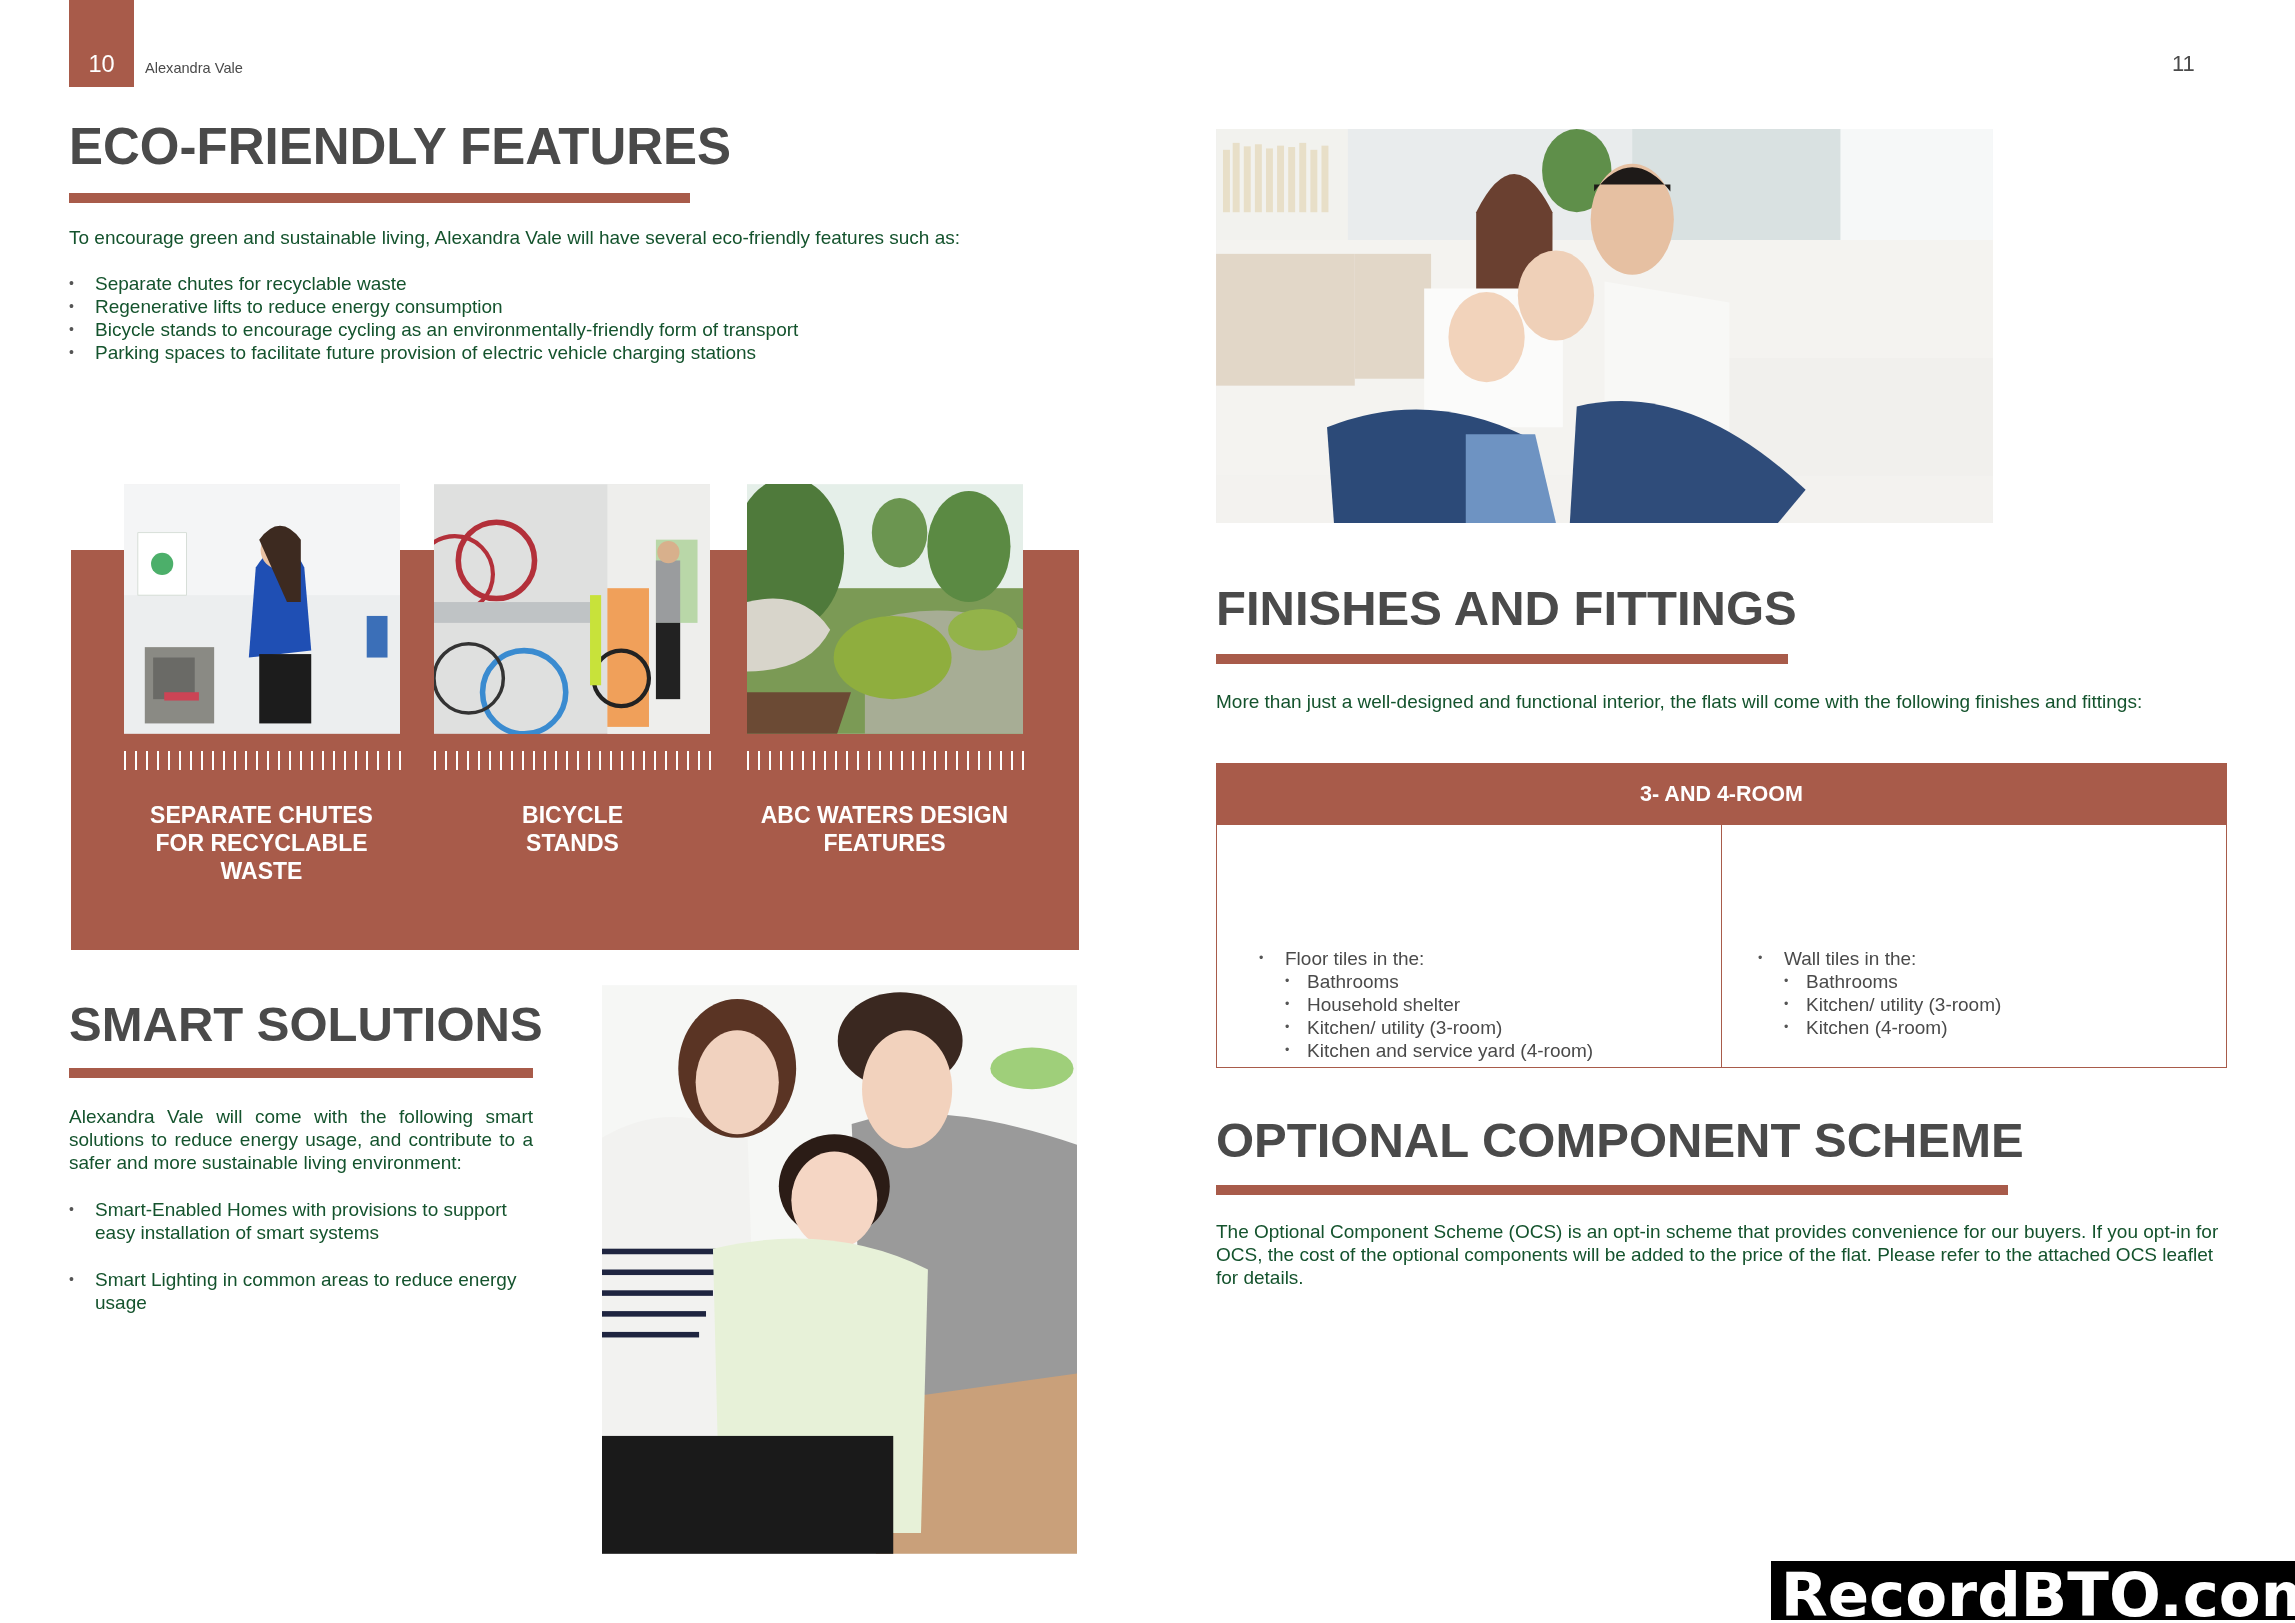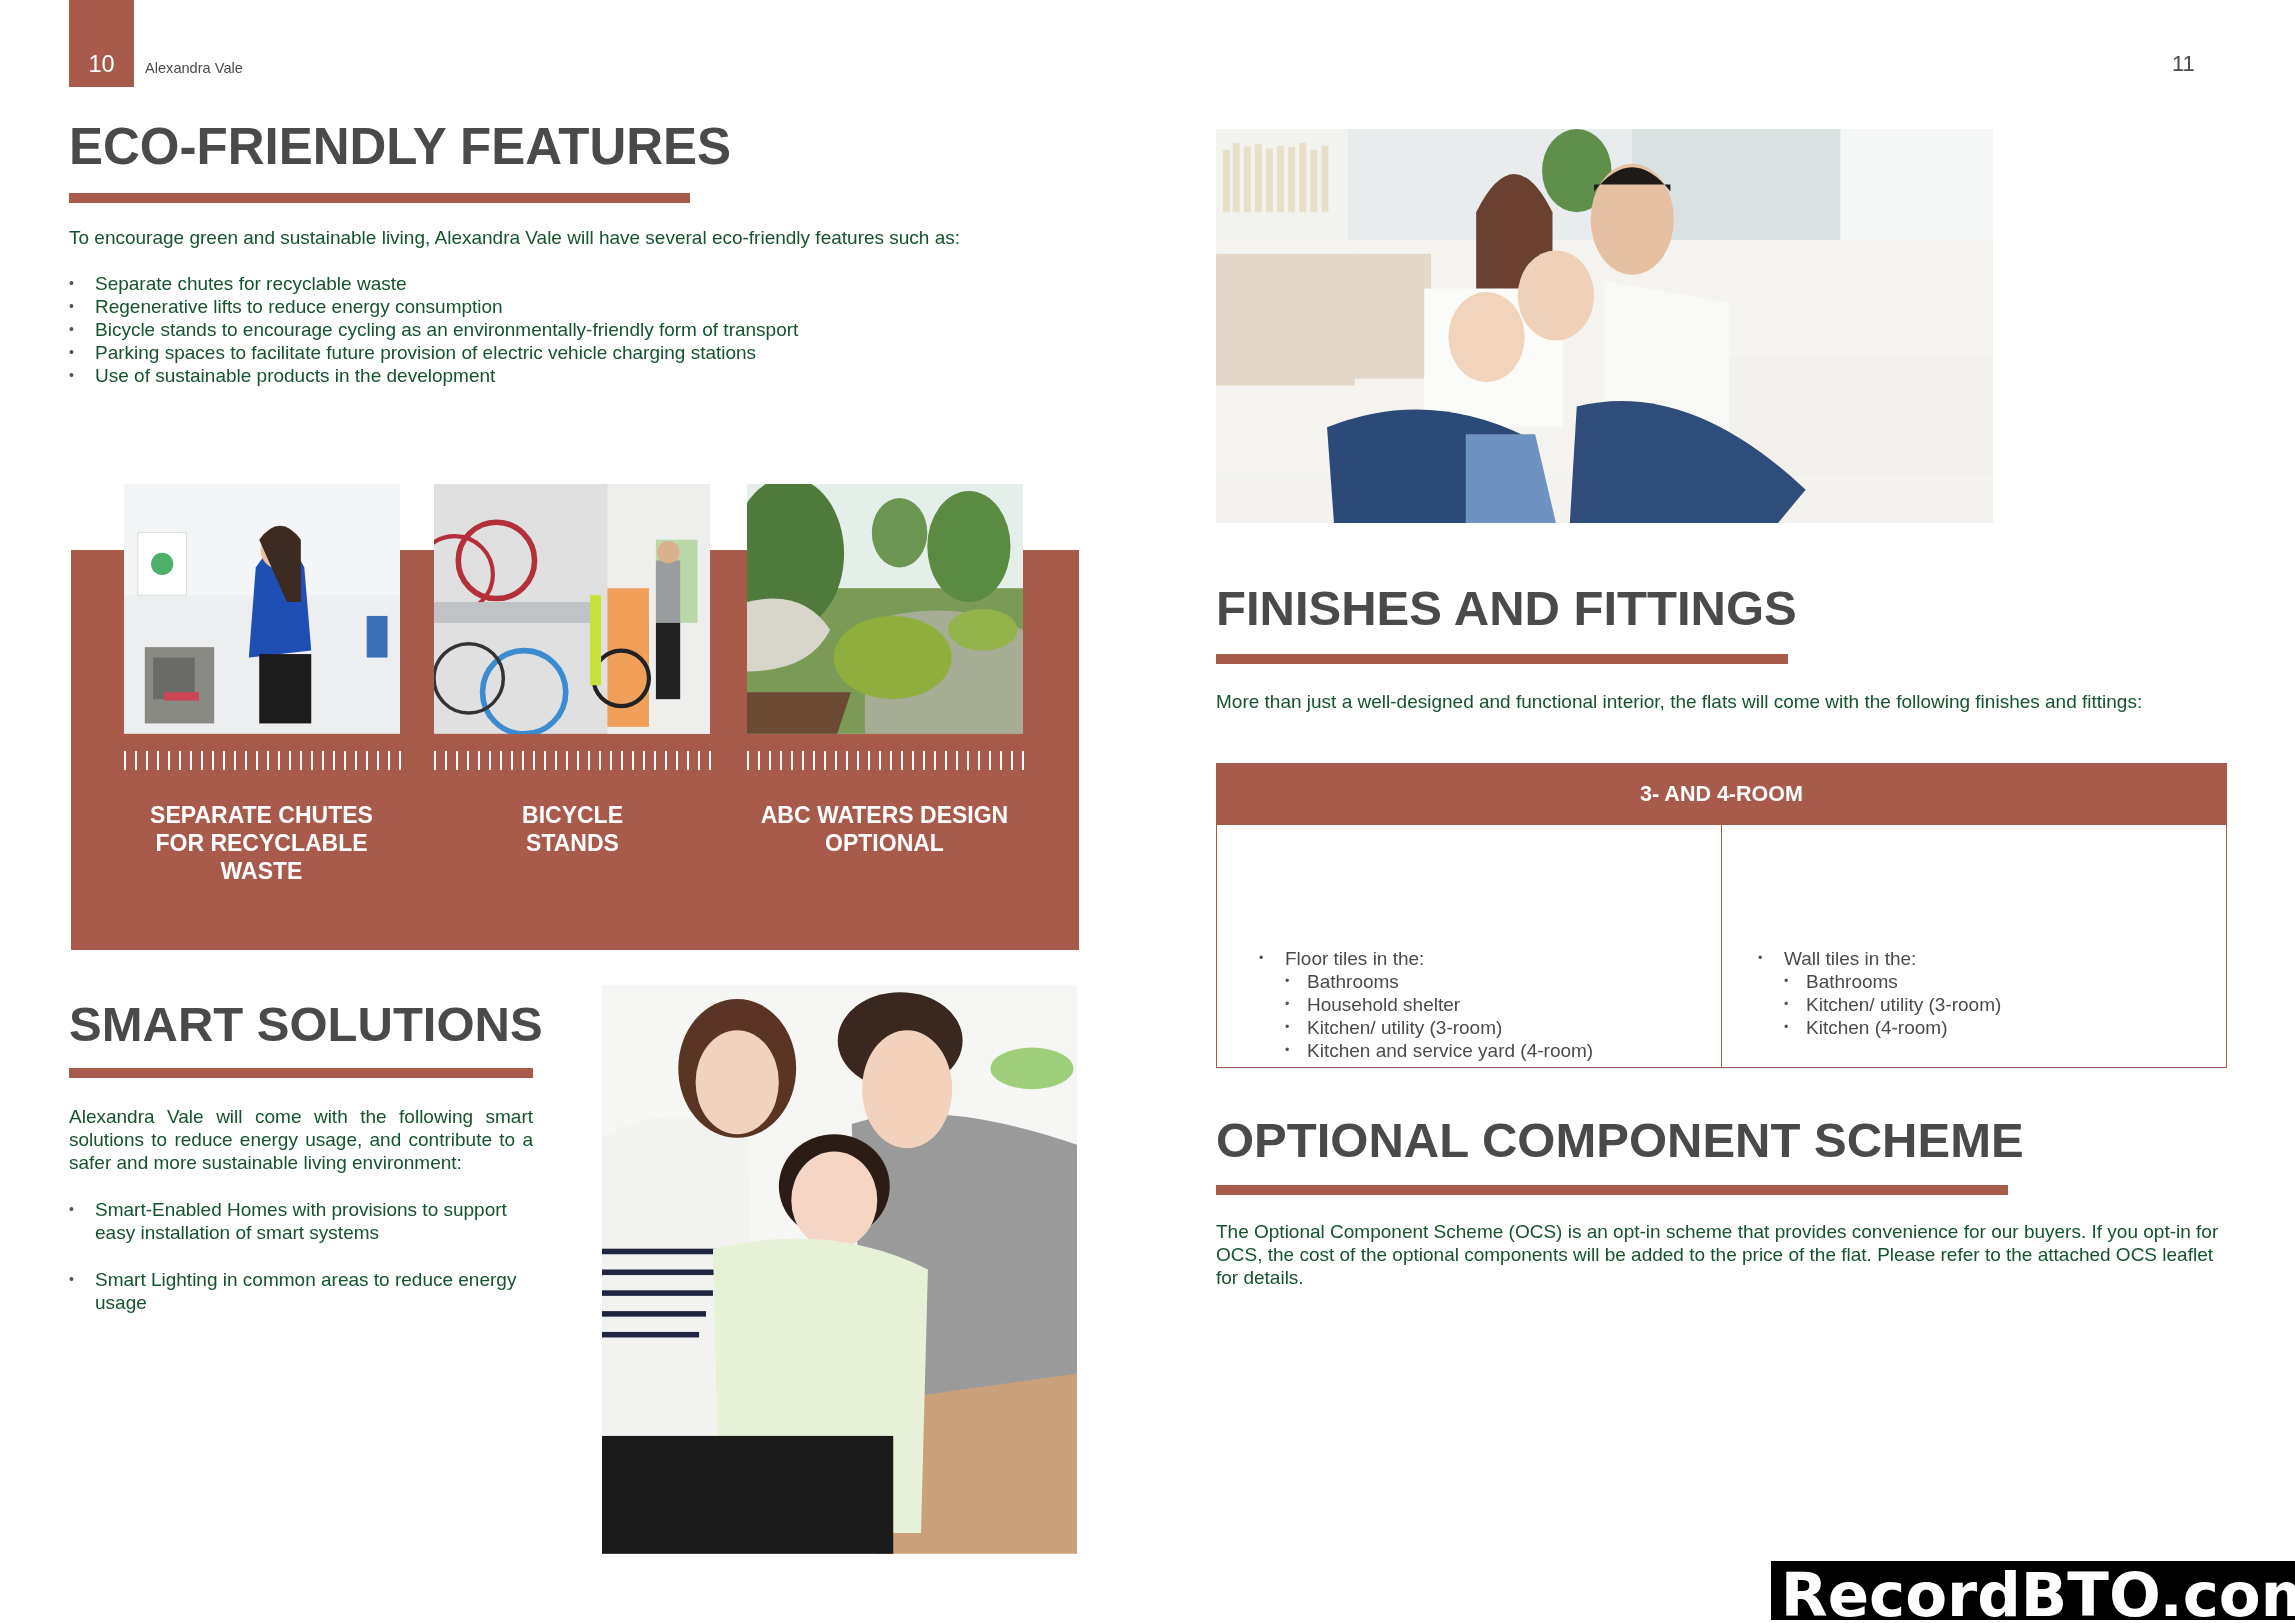--- a/index.html
+++ b/index.html
@@ -55,21 +55,20 @@
 <div class="abs page-num-right">11</div>
 
 <div class="abs h1" style="left:69px; top:119px; font-size:51px; line-height:56px;">ECO-FRIENDLY FEATURES</div>
 <div class="abs rule" style="left:69px; top:193px; width:621px;"></div>
 <div class="abs body-text" style="left:69px; top:226px; width:1041px;">To encourage green and sustainable living, Alexandra Vale will have several eco-friendly features such as:</div>
 <ul class="abs bullets body-text" style="left:69px; top:272px; width:1041px;">
   <li>Separate chutes for recyclable waste</li>
   <li>Regenerative lifts to reduce energy consumption</li>
   <li>Bicycle stands to encourage cycling as an environmentally-friendly form of transport</li>
   <li>Parking spaces to facilitate future provision of electric vehicle charging stations</li>
-  <li>Use of sustainable products in the development</li>
 </ul>
 
 <div class="abs accent-bg eco-panel"></div>
 
 <div class="abs photo eco-photo" style="left:124px;">
   <svg width="276" height="250" viewBox="0 0 398 360">
     <rect width="398" height="360" fill="#eceeef"></rect>
     <rect x="0" y="0" width="398" height="160" fill="#f4f5f6"></rect>
     <rect x="20" y="70" width="70" height="90" fill="#ffffff" stroke="#c9d3c9"></rect>
     <circle cx="55" cy="115" r="16" fill="#4caf6a"></circle>
@@ -126,21 +125,21 @@
   <div>SEPARATE CHUTES</div>
   <div>FOR RECYCLABLE</div>
   <div>WASTE</div>
 </div>
 <div class="abs eco-label" style="left:427px;">
   <div>BICYCLE</div>
   <div>STANDS</div>
 </div>
 <div class="abs eco-label" style="left:739px;">
   <div>ABC WATERS DESIGN</div>
-  <div>OPTIONAL</div>
+  <div>FEATURES</div>
 </div>
 
 <div class="abs h1" style="left:69px; top:998px; font-size:49px; line-height:53px;">SMART SOLUTIONS</div>
 <div class="abs rule" style="left:69px; top:1068px; width:464px;"></div>
 <div class="abs body-text" style="left:69px; top:1105px; width:464px; text-align:justify;">Alexandra Vale will come with the following smart solutions to reduce energy usage, and contribute to a safer and more sustainable living environment:</div>
 <ul class="abs bullets body-text" style="left:69px; top:1198px; width:464px;">
   <li style="margin-bottom:24px;">Smart-Enabled Homes with provisions to support easy installation of smart systems</li>
   <li>Smart Lighting in common areas to reduce energy usage</li>
 </ul>
 

